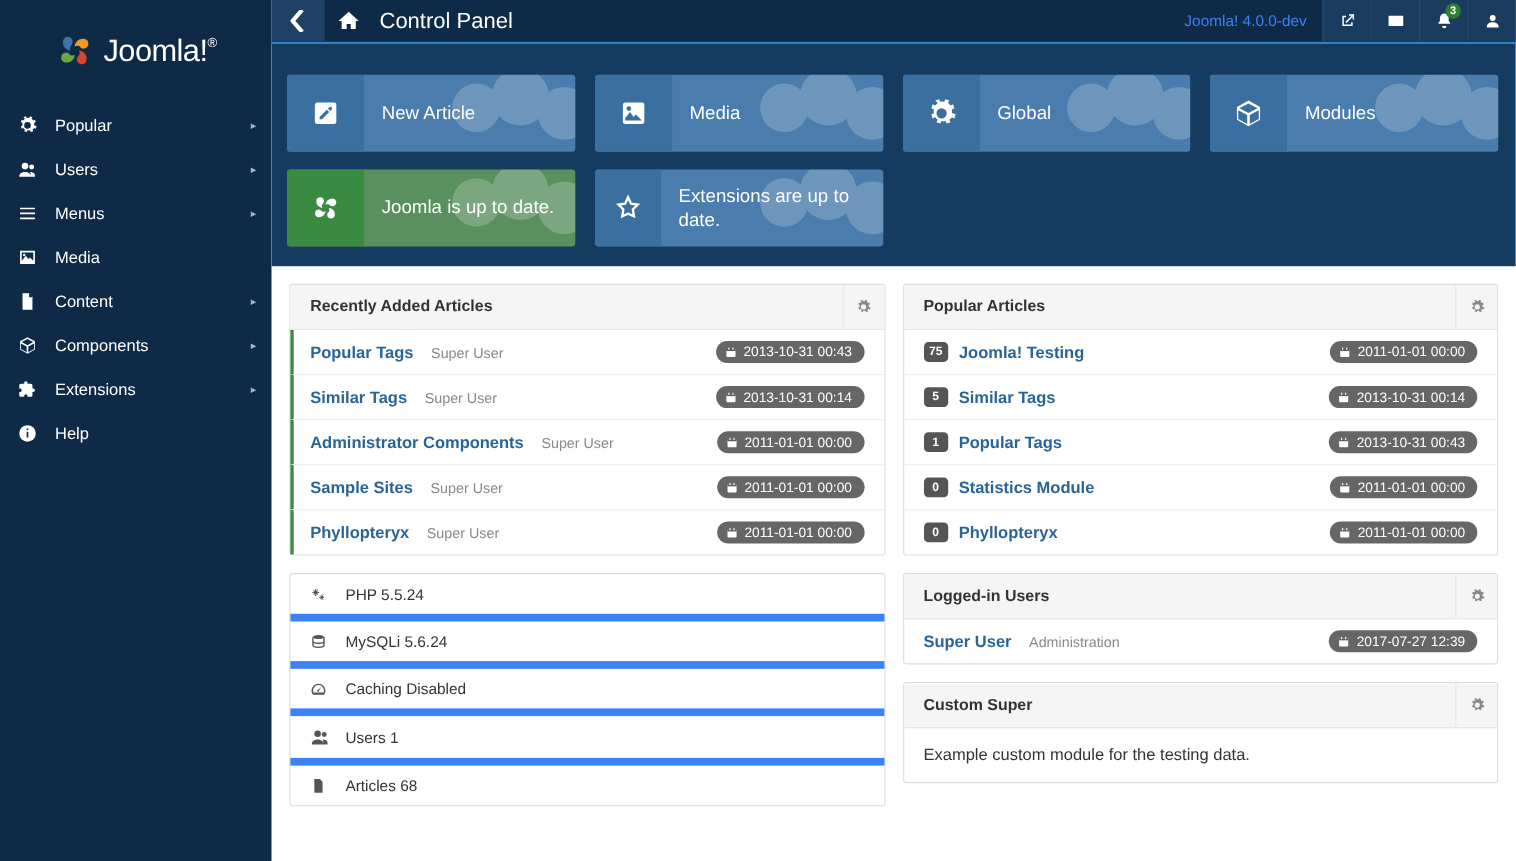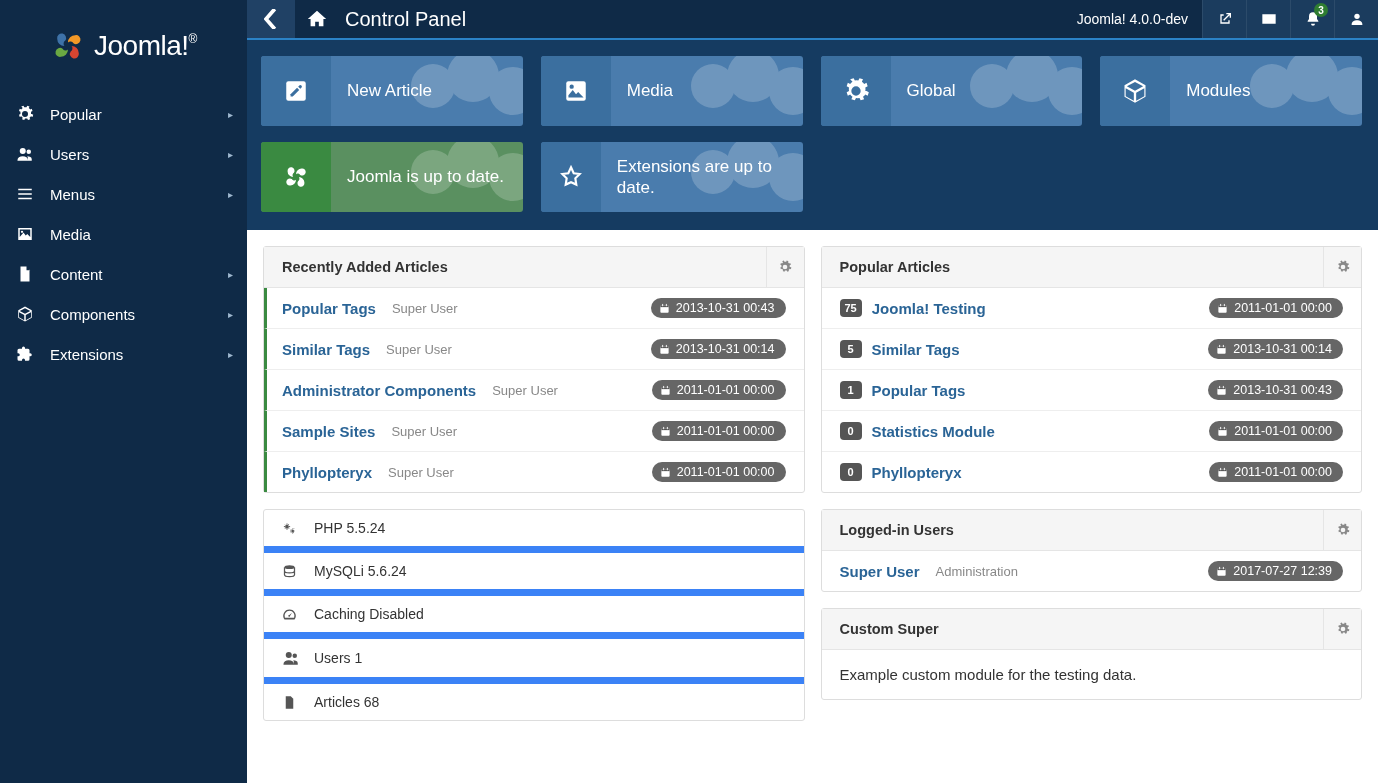--- a/index.html
+++ b/index.html
@@ -15,24 +15,24 @@
 .nav li { display:flex; align-items:center; padding: 11px 14px; cursor:pointer; position:relative; font-size:15px; }
 .nav .nav-icon { width:22px; text-align:center; margin-right:14px; font-size:16px; display:inline-flex; align-items:center; justify-content:center; }
 .nav .chev { position:absolute; right:14px; font-size:10px; color:#9fb8cf; }
 .main { flex:1; display:flex; flex-direction:column; background:#fff; }
 .topbar { background:#0f2a47; height:40px; display:flex; align-items:stretch; color:#fff; border-bottom:2px solid #2b82c6; }
 .topbar .back { width:48px; display:flex; align-items:center; justify-content:center; background:#204165; cursor:pointer; }
 .topbar .back svg { width:14px; height:20px; }
 .topbar .home { width:44px; display:flex; align-items:center; justify-content:center; }
 .topbar .title { display:flex; align-items:center; font-size:20px; font-weight:400; padding:0 6px;}
 .topbar .spacer { flex:1; }
-.topbar .version { display:flex; align-items:center; font-size:14px; padding:0 14px; color:#ffffff; }
+.topbar .version { display:flex; align-items:center; font-size:14px; padding:0 14px; color:#3b82f6; }
 .topbar .tbtn { width:44px; display:flex; align-items:center; justify-content:center; cursor:pointer; background:#1b3c5e; border-left:1px solid rgba(255,255,255,0.08); position:relative; }
 .topbar .tbtn .badge { position:absolute; top:3px; right:6px; background:#2f7d32; color:#fff; font-size:10px; font-weight:bold; border-radius:8px; min-width:14px; height:14px; display:flex; align-items:center; justify-content:center; padding:0 3px;}
-.header-area { background:#153b61; padding:16px 14px 18px; }
+.header-area { background:#153b61; padding:28px 14px 18px; }
 .cards { display:flex; flex-wrap:wrap; gap:18px; }
 .cards-top { margin-bottom:16px; }
 .card { display:flex; align-items:center; background:#4a7cad; color:#fff; height:70px; border-radius:3px; flex:1 0 0; position:relative; overflow:hidden; }
 .cards-top .card { flex:0 0 calc(25% - 14px); }
 .cards-bot .card { flex:0 0 calc(25% - 14px); }
 .card .cicon { width:70px; height:70px; display:flex; align-items:center; justify-content:center; background:#3b6f9f; font-size:26px; }
 .card.green { background:#5a9060; }
 .card.green .cicon { background:#3a8a41; }
 .card .clabel { padding:0 16px; font-size:17px; font-weight:400; line-height:1.25; }
 .card .bg-swoosh { position:absolute; right:-20px; top:-10px; opacity:0.2; pointer-events:none; }
@@ -137,20 +137,30 @@
         </li>
         <li>
           <span class="nav-icon">
             <svg viewBox="0 0 24 24" width="18" height="18" fill="currentColor">
               <path d="M10 2a2 2 0 012 2v1h4a2 2 0 012 2v4h1a2 2 0 110 4h-1v4a2 2 0 01-2 2h-4v-1a2 2 0 10-4 0v1H4a2 2 0 01-2-2v-4h1a2 2 0 100-4H2V7a2 2 0 012-2h4V4a2 2 0 012-2z"></path>
             </svg>
           </span>
           <span>Extensions</span>
           <span class="chev">▸</span>
         </li>
+        <li>
+          <span class="nav-icon">
+            <svg viewBox="0 0 24 24" width="18" height="18" fill="currentColor">
+              <circle cx="12" cy="12" r="10"></circle>
+              <rect x="11" y="10" width="2" height="7" fill="#0f2a47"></rect>
+              <rect x="11" y="6" width="2" height="2" fill="#0f2a47"></rect>
+            </svg>
+          </span>
+          <span>Help</span>
+        </li>
       </ul>
   </aside>
 
   <div class="main">
 
     <div class="topbar">
       <div class="back">
         <svg viewBox="0 0 10 16">
             <path d="M8 0 L1 8 L8 16" fill="none" stroke="#fff" stroke-width="3"></path>
           </svg>

